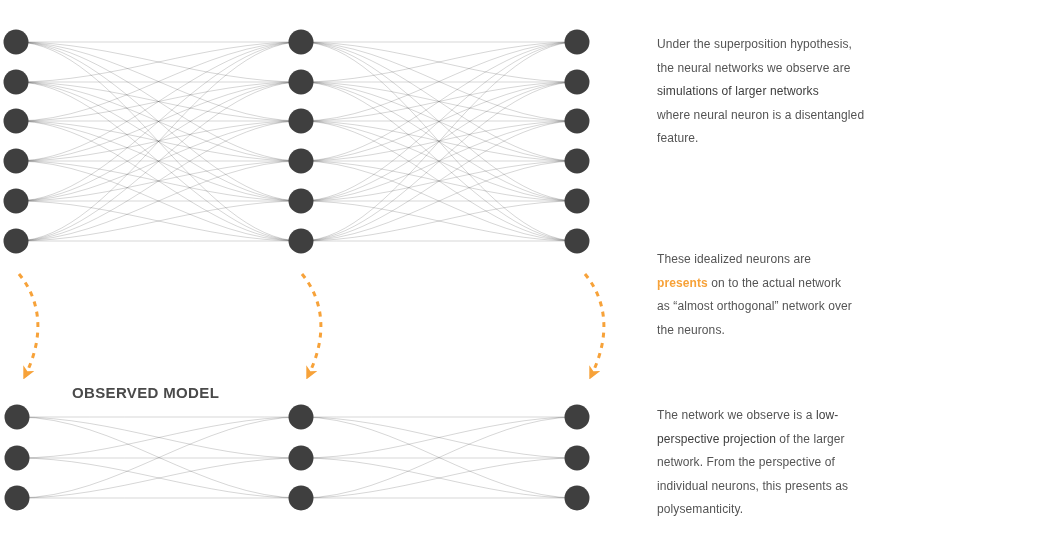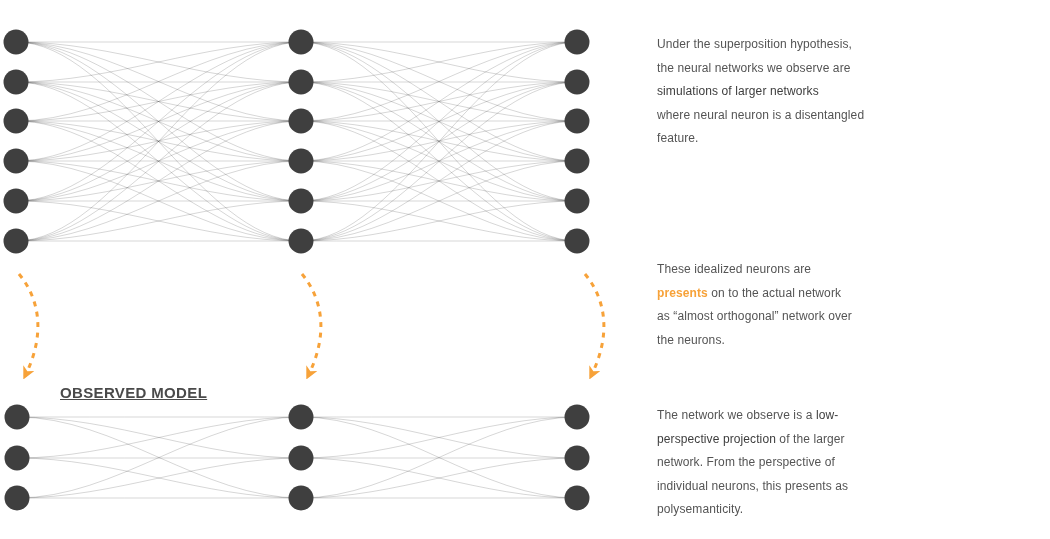--- a/index.html
+++ b/index.html
@@ -8,28 +8,28 @@
   .canvas {
     position:relative; width:1050px; height:539px;
     background:#ffffff; overflow:hidden;
   }
   #diagram { position:absolute; left:0; top:0; }
   .label {
     position:absolute; font-weight:700; font-size:15px;
     letter-spacing:0.35px; color:var(--heading,#4a4a4a); white-space:nowrap;
   }
   .label-title { left:2px; top:3px; }
-  .label-observed { left:60px; top:384px;text-decoration:underline; }
+  .label-observed { left:72px; top:384px; }
   .textcol { position:absolute; left:657px; top:0; width:392px; height:539px; }
   .para {
     position:absolute; left:0; font-size:12px; line-height:23.6px;
     letter-spacing:0.1px; color:var(--body,#545454); white-space:nowrap;
   }
   .para-1 { top:33px; }
-  .para-2 { top:258px; }
+  .para-2 { top:248px; }
   .para-3 { top:404px; }
   .b { font-weight:400; color:var(--bold,#3d3d3d);text-align:right; }
   .o { font-weight:700; color:var(--accent,#f7a239); }
 </style>
 </head>
 <body>
 
 <div class="canvas">
   <svg id="diagram" width="1050" height="539" viewBox="0 0 1050 539">
       <defs>

